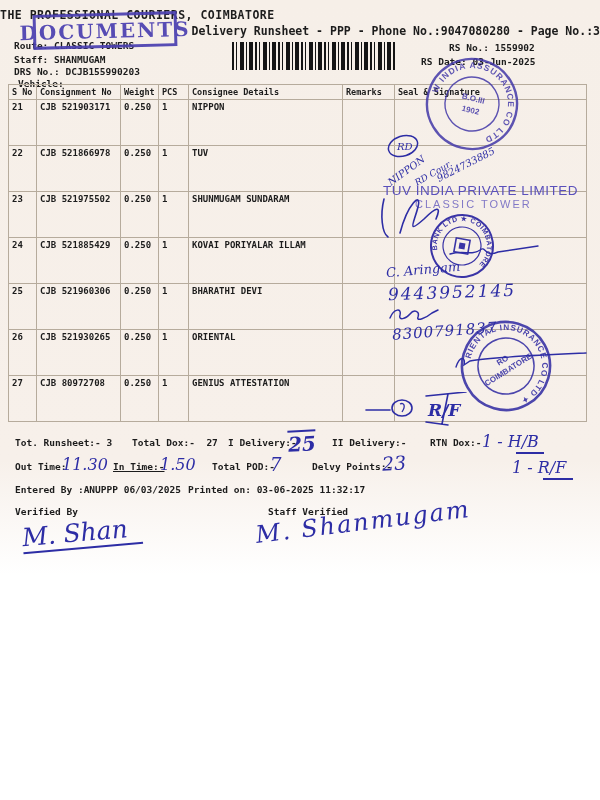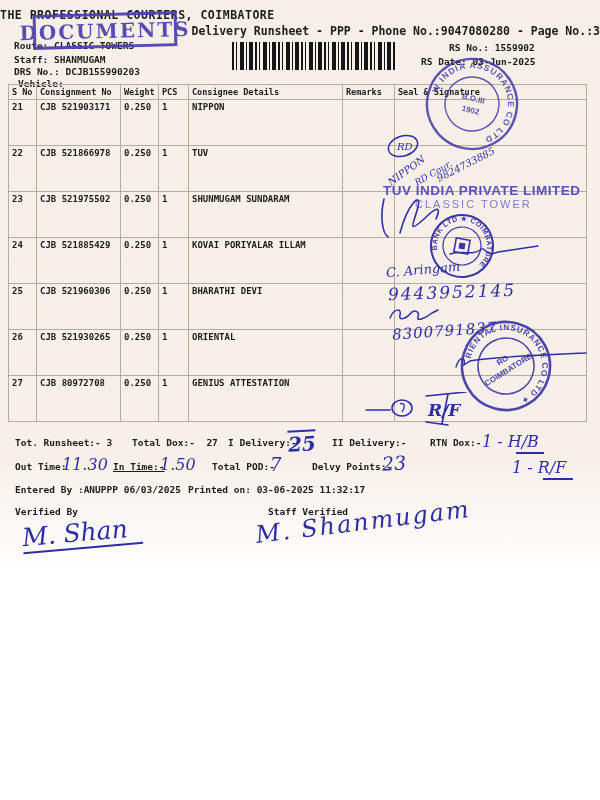--- a/index.html
+++ b/index.html
@@ -56,21 +56,21 @@
   .w-sno{width:28px;} .w-con{width:84px;} .w-wt{width:38px;} .w-pcs{width:30px;}
   .w-det{width:154px;} .w-rem{width:52px;} .w-seal{width:192px;}
   
   .hw { font-family:"DejaVu Serif", serif; font-style:italic; color:#2d2da5;
         position:absolute; white-space:nowrap; z-index:6; }
   .ink { position:absolute; z-index:6; }
   .stamp { position:absolute; z-index:5; }
   
   .tuv-stamp { position:absolute; left:383px; top:183px; z-index:5;
     font-family:"Liberation Sans", sans-serif; color:#5a50bb; }
-  .tuv-l1 { font-size:13.5px; font-weight:bold; letter-spacing:0.5px; white-space:nowrap; }
+  .tuv-l1 { font-size:13.5px; font-weight:normal; letter-spacing:0.5px; white-space:nowrap; }
   .tuv-l2 { font-size:11px; letter-spacing:2px; margin-left:32px; opacity:0.75; white-space:nowrap; }
   
   .sum { position:absolute; font-weight:bold; font-size:9.5px; white-space:nowrap; }
   .underbar { position:absolute; height:2px; background:#2d2da5; z-index:6; }
   .sig-label { position:absolute; font-weight:bold; font-size:9.5px; }
 </style>
 </head>
 <body>
 
 <div class="page">

